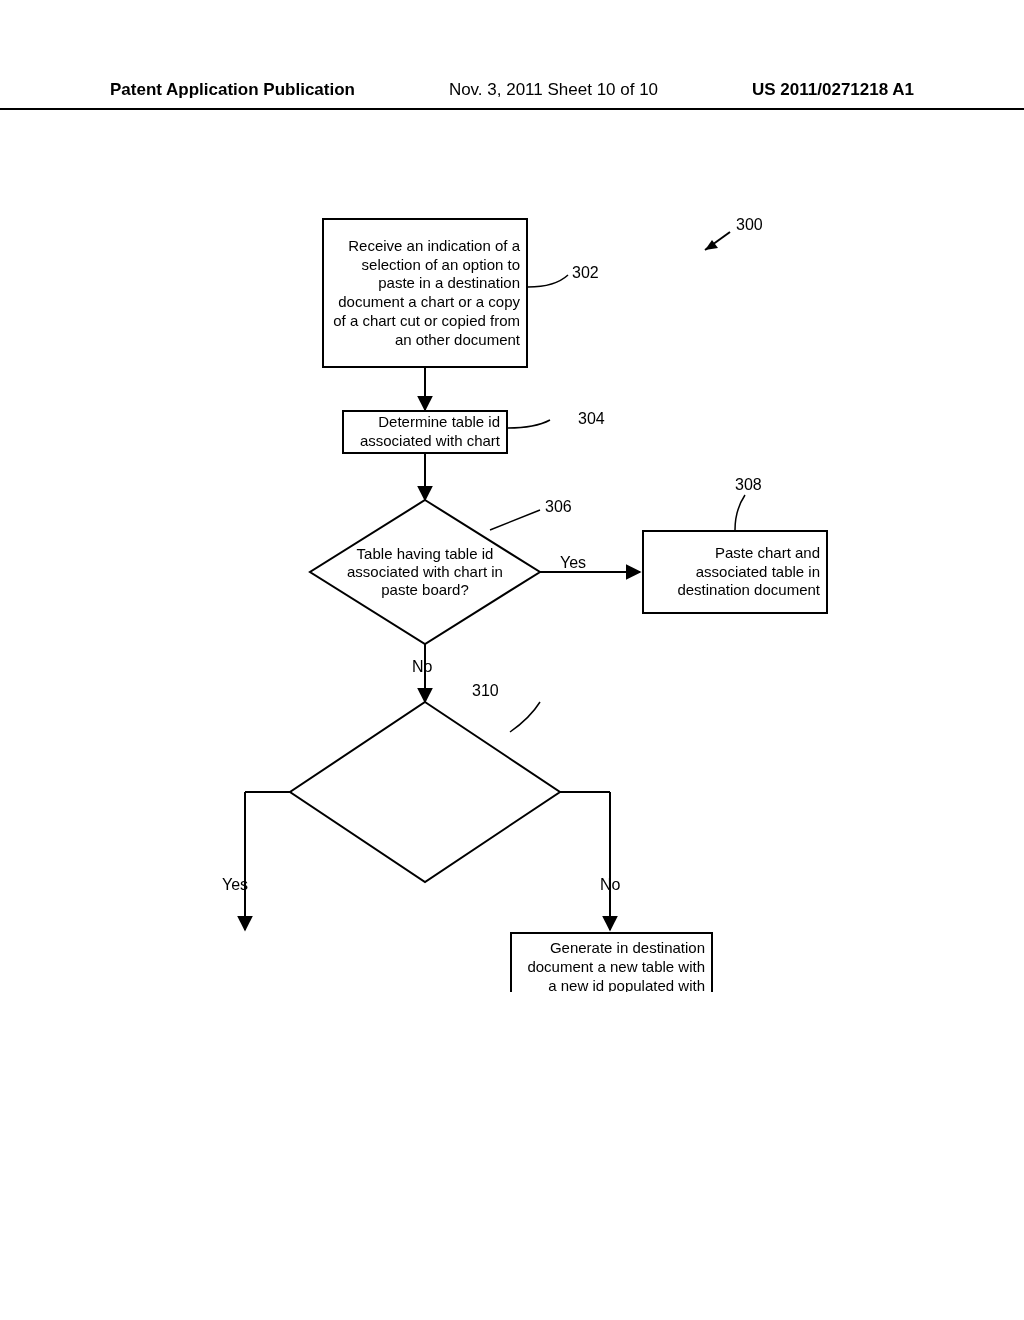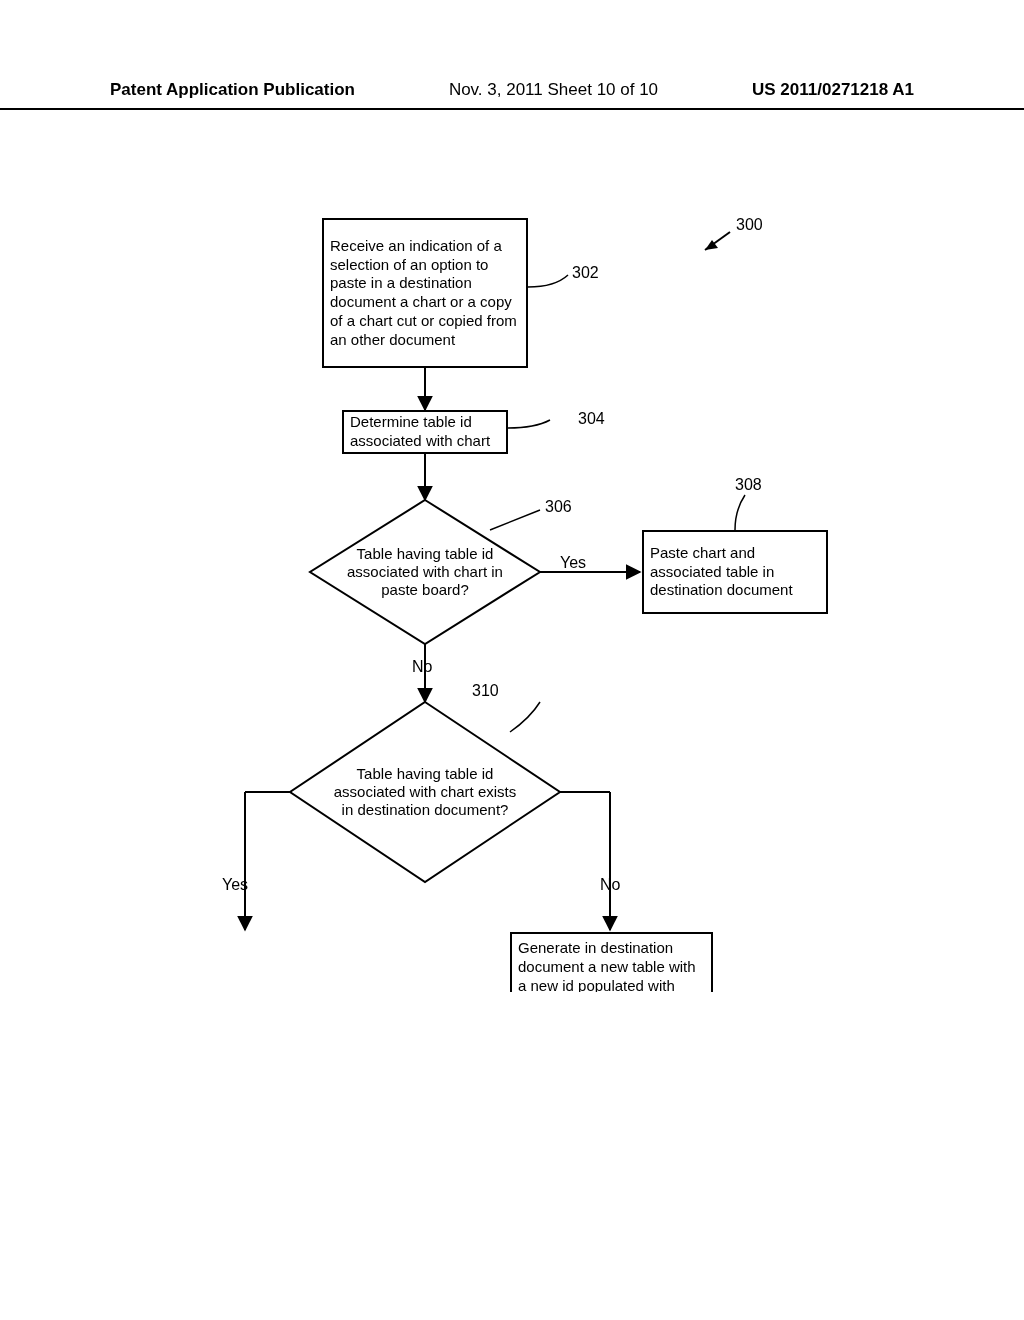--- a/index.html
+++ b/index.html
@@ -36,21 +36,21 @@
     top: 0;
     left: 0;
   }
   .box {
     position: absolute;
     border: 2px solid #000;
     background: #fff;
     display: flex;
     align-items: center;
     justify-content: center;
-    text-align: left;
+    text-align: right;
     font-size: 15px;
     line-height: 1.25;
     padding: 6px;
     box-sizing: border-box;
   }
   .diamond-text {
     position: absolute;
     display: flex;
     align-items: center;
     justify-content: center;
@@ -143,23 +143,20 @@
 
   <div class="label" style="left:560px; top:554px;">Yes</div>
 
   <div class="label" style="left:412px; top:658px;">No</div>
 
   <div class="box" style="left:642px; top:530px; width:186px; height:84px;">
     <span>Paste chart and associated table in destination document</span>
   </div>
   <div class="label" style="left:735px; top:476px;">308</div>
 
-  <div class="diamond-text" style="left:330px; top:740px; width:190px; height:104px;">
-    <span>Table having table id associated with chart exists in destination document?</span>
-  </div>
   <div class="label" style="left:472px; top:682px;">310</div>
 
   <div class="label" style="left:222px; top:876px;">Yes</div>
 
   <div class="label" style="left:600px; top:876px;">No</div>
 
   <div class="label" style="left:378px; top:990px;">312</div>
 
   <div class="box" style="left:510px; top:932px; width:203px; height:164px;">
     <span>Generate in destination document a new table with a new id populated with data extracted from the chart and paste chart, updating the table id associated with the chart to be the new table id</span>

